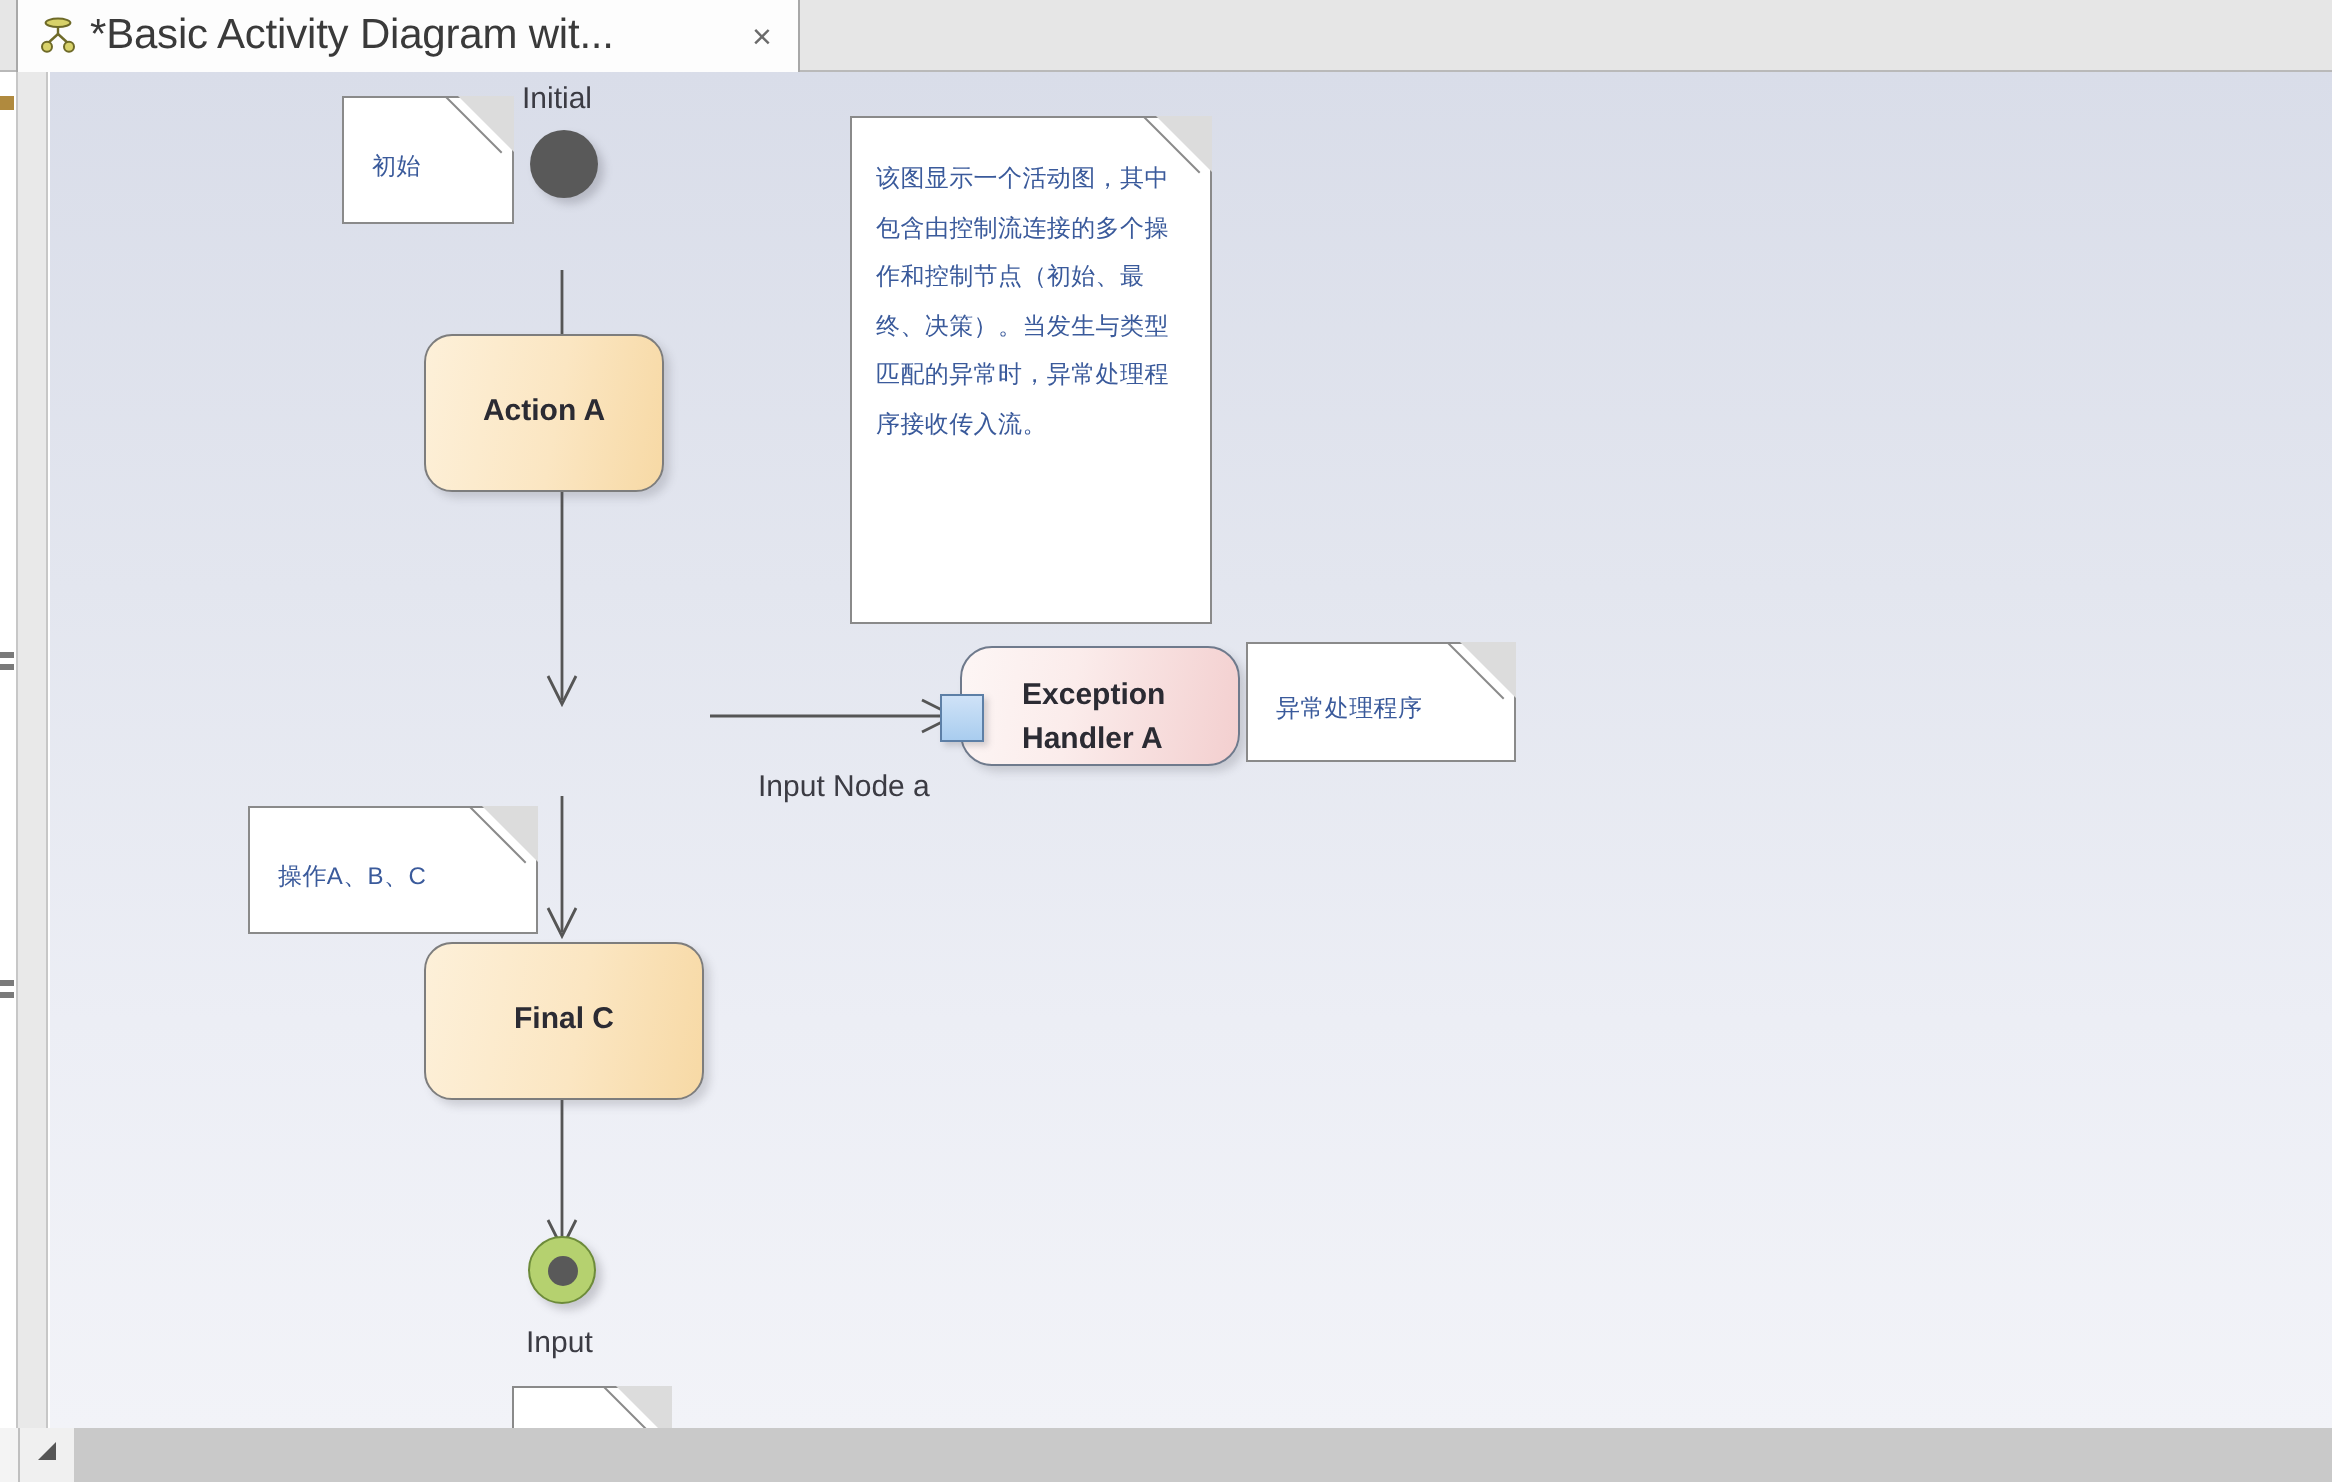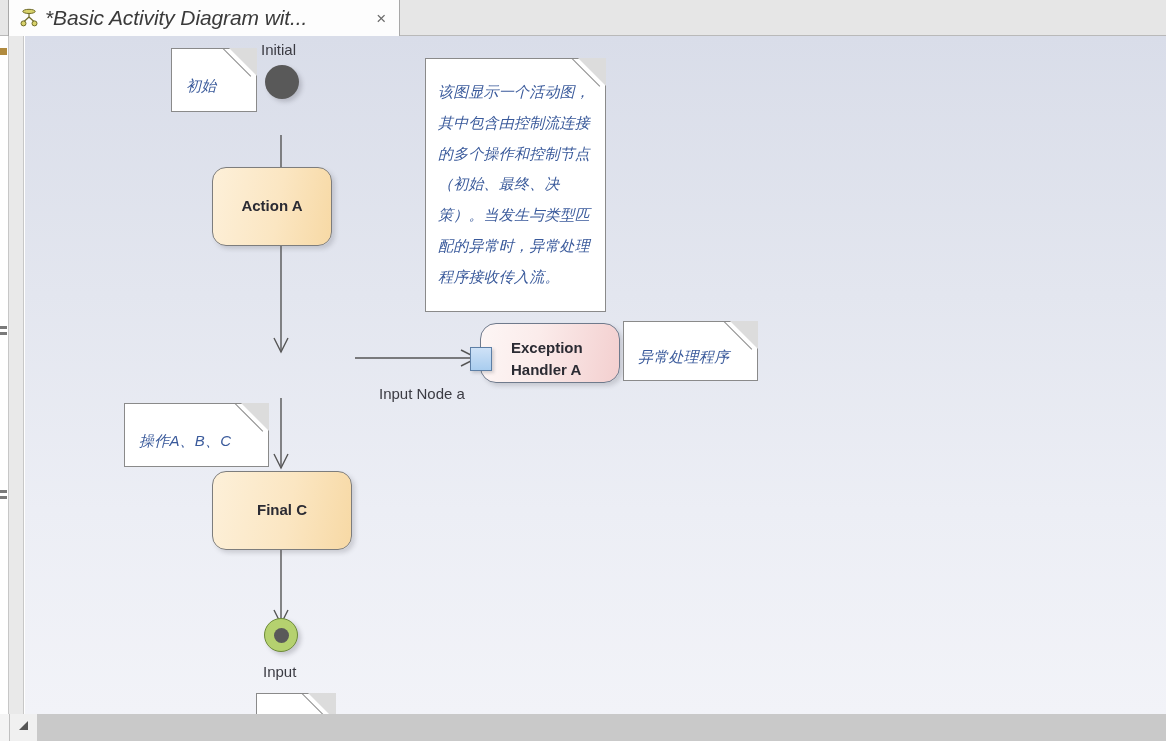--- a/index.html
+++ b/index.html
@@ -26,21 +26,20 @@
   .tab {
     position: absolute; left: 8px; top: 0;
     width: 392px; height: 36px;
     background: #fdfdfd;
     border: 1px solid #a8a8a8;
     border-top: none;
     border-bottom: none;
     box-sizing: border-box;
     display: flex; align-items: center;
     padding: 0 6px 0 10px;
-    font-style: italic;
   }
   .tab-icon { width: 20px; height: 20px; flex: 0 0 20px; margin-right: 6px; }
   .tab-title {
     flex: 1 1 auto;
     font-size: 21px;
     color: #3a3a3a;
     white-space: nowrap;
     overflow: hidden;
     letter-spacing: -0.1px;
   }
@@ -188,22 +187,21 @@
   .note-fold-line {
     position: absolute;
     width: 42px; height: 1px;
     background: #8a8a8a;
     top: 13px; left: -2px;
     transform: rotate(45deg);
     transform-origin: center;
   }
   .note-body {
     position: relative;
-    font-size: 15px;
-    font-style: italic;
+    font-size: 12px;
     color: #3a5a9b;
     line-height: 2.0;
     letter-spacing: 0.2px;
     padding: 12px 14px;
     box-sizing: border-box;
   }
   .note-body.wide { line-height: 2.1; padding: 18px 20px; }
 
   .circle-initial {
     position: absolute;

